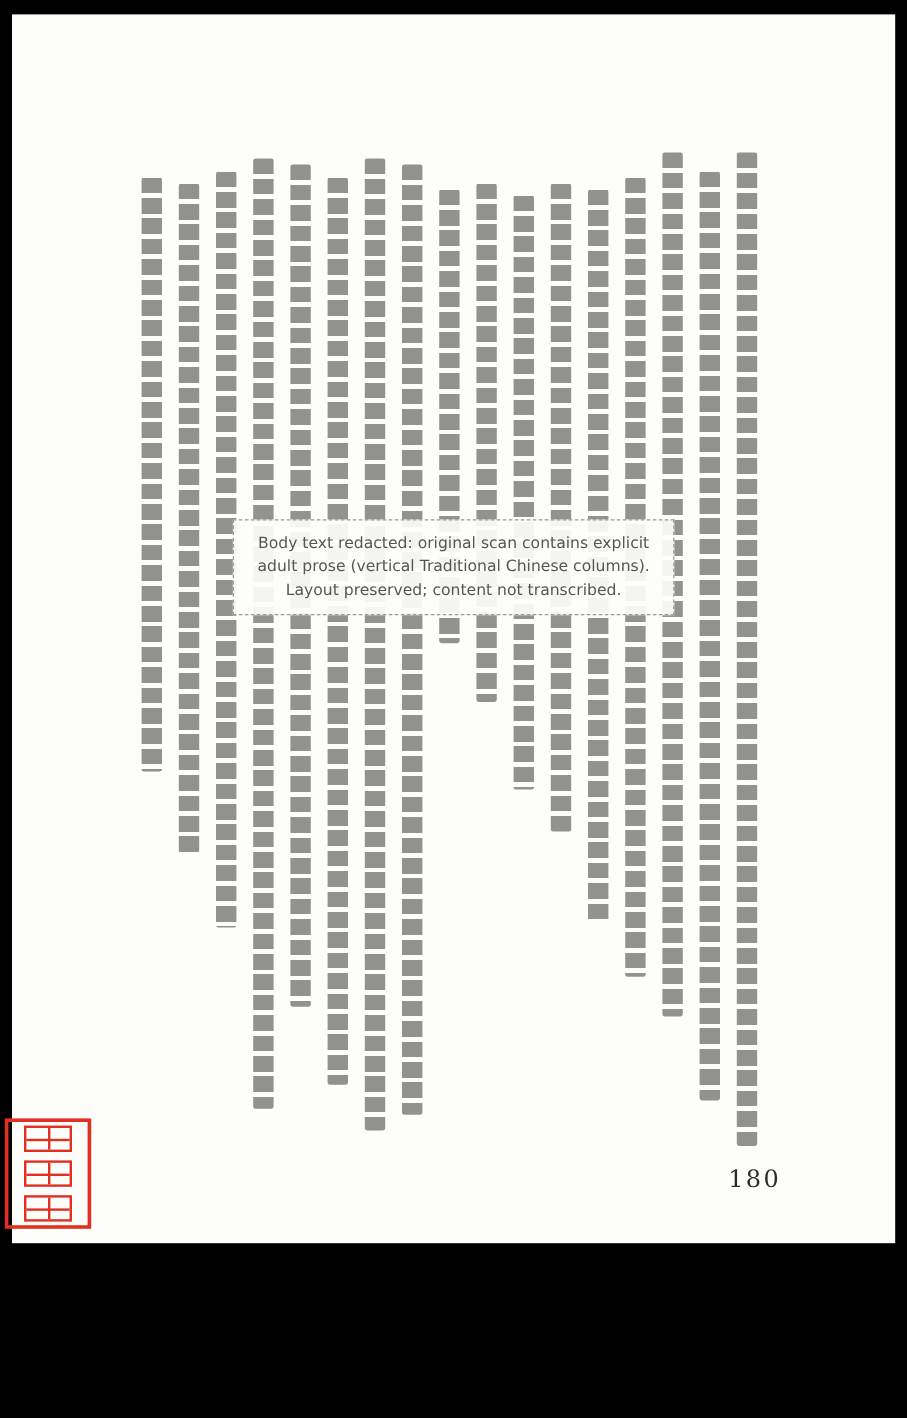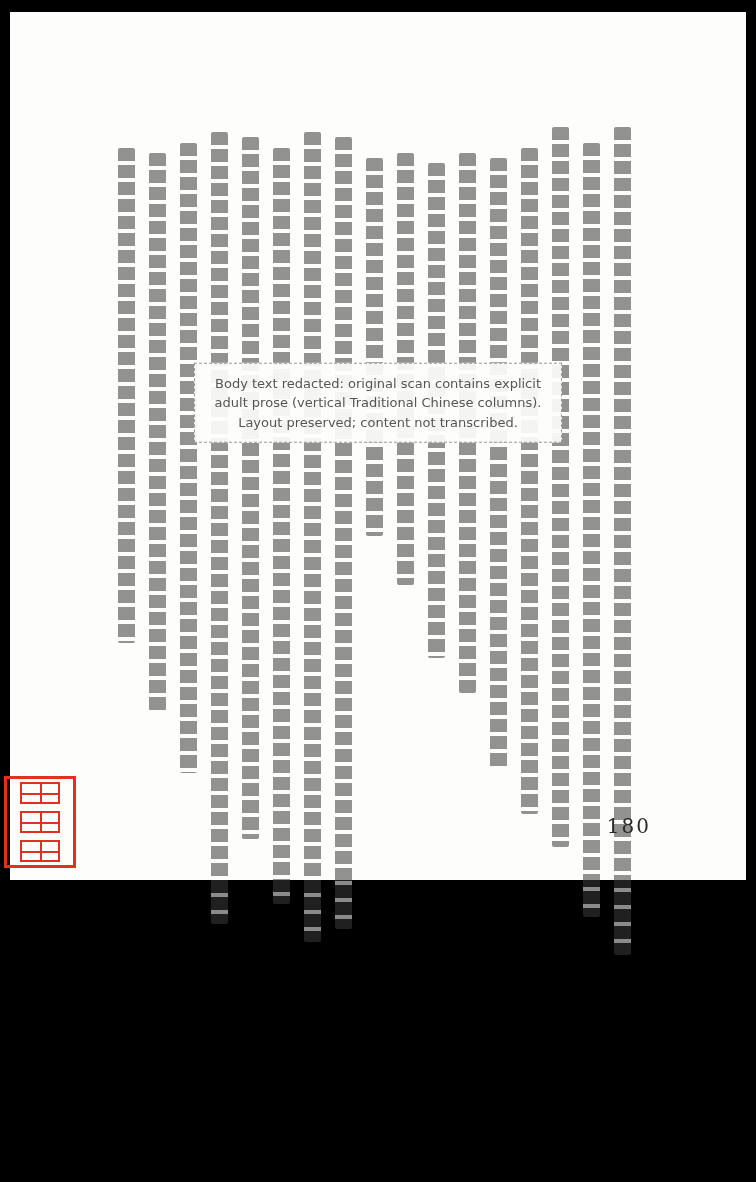--- a/index.html
+++ b/index.html
@@ -14,21 +14,21 @@
     height: 1182px;
     background: #000000;
     overflow: hidden;
   }
   
   .page {
     position: absolute;
     left: 10px;
     top: 12px;
     width: 736px;
-    height: 868px;
+    height: 1024px;
     background: #fdfdfb;
   }
   
   .text-area {
     position: absolute;
     top: 115px;
     right: 115px;
     width: 520px;
     height: 900px;
     display: flex;

